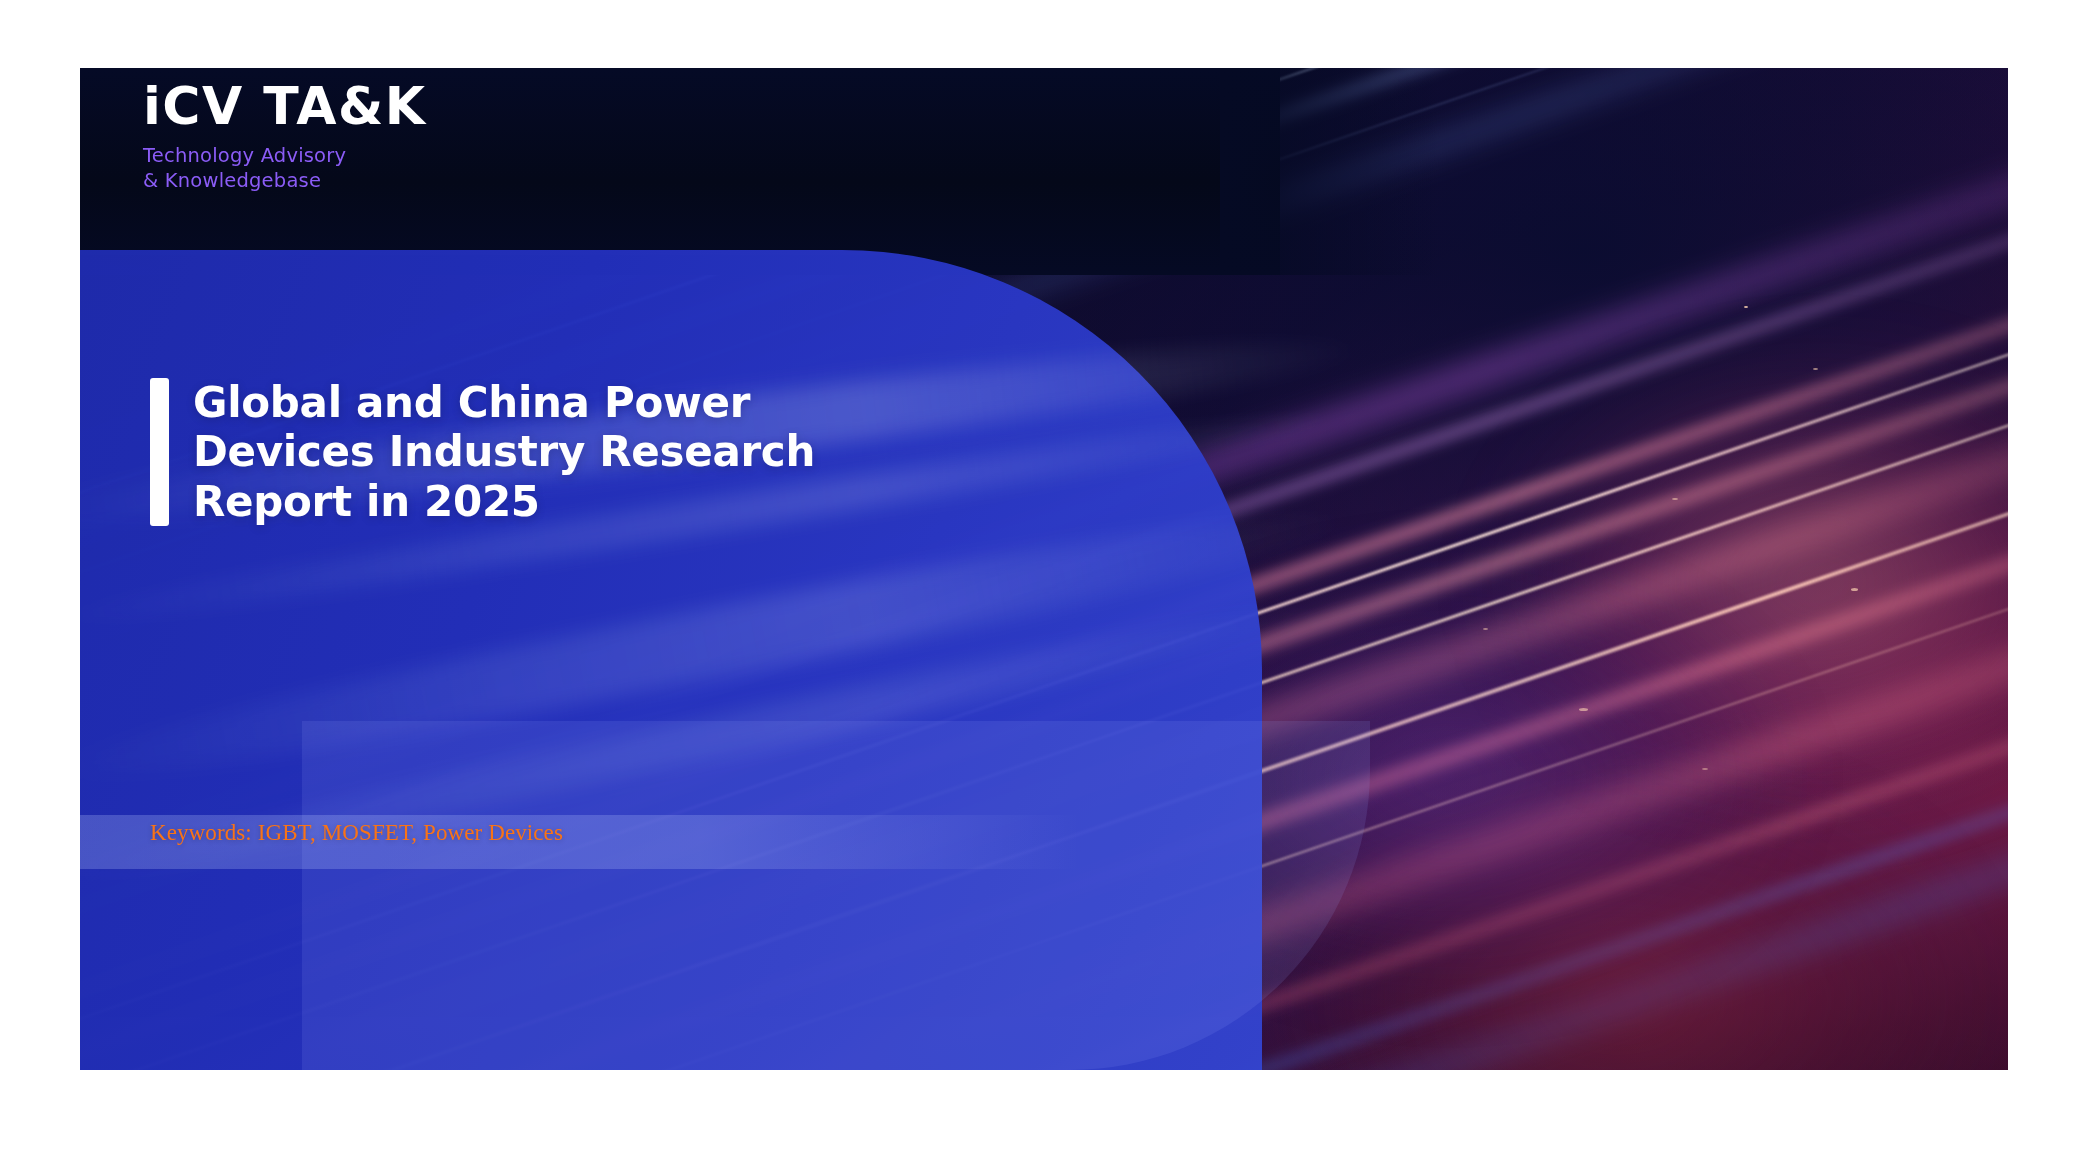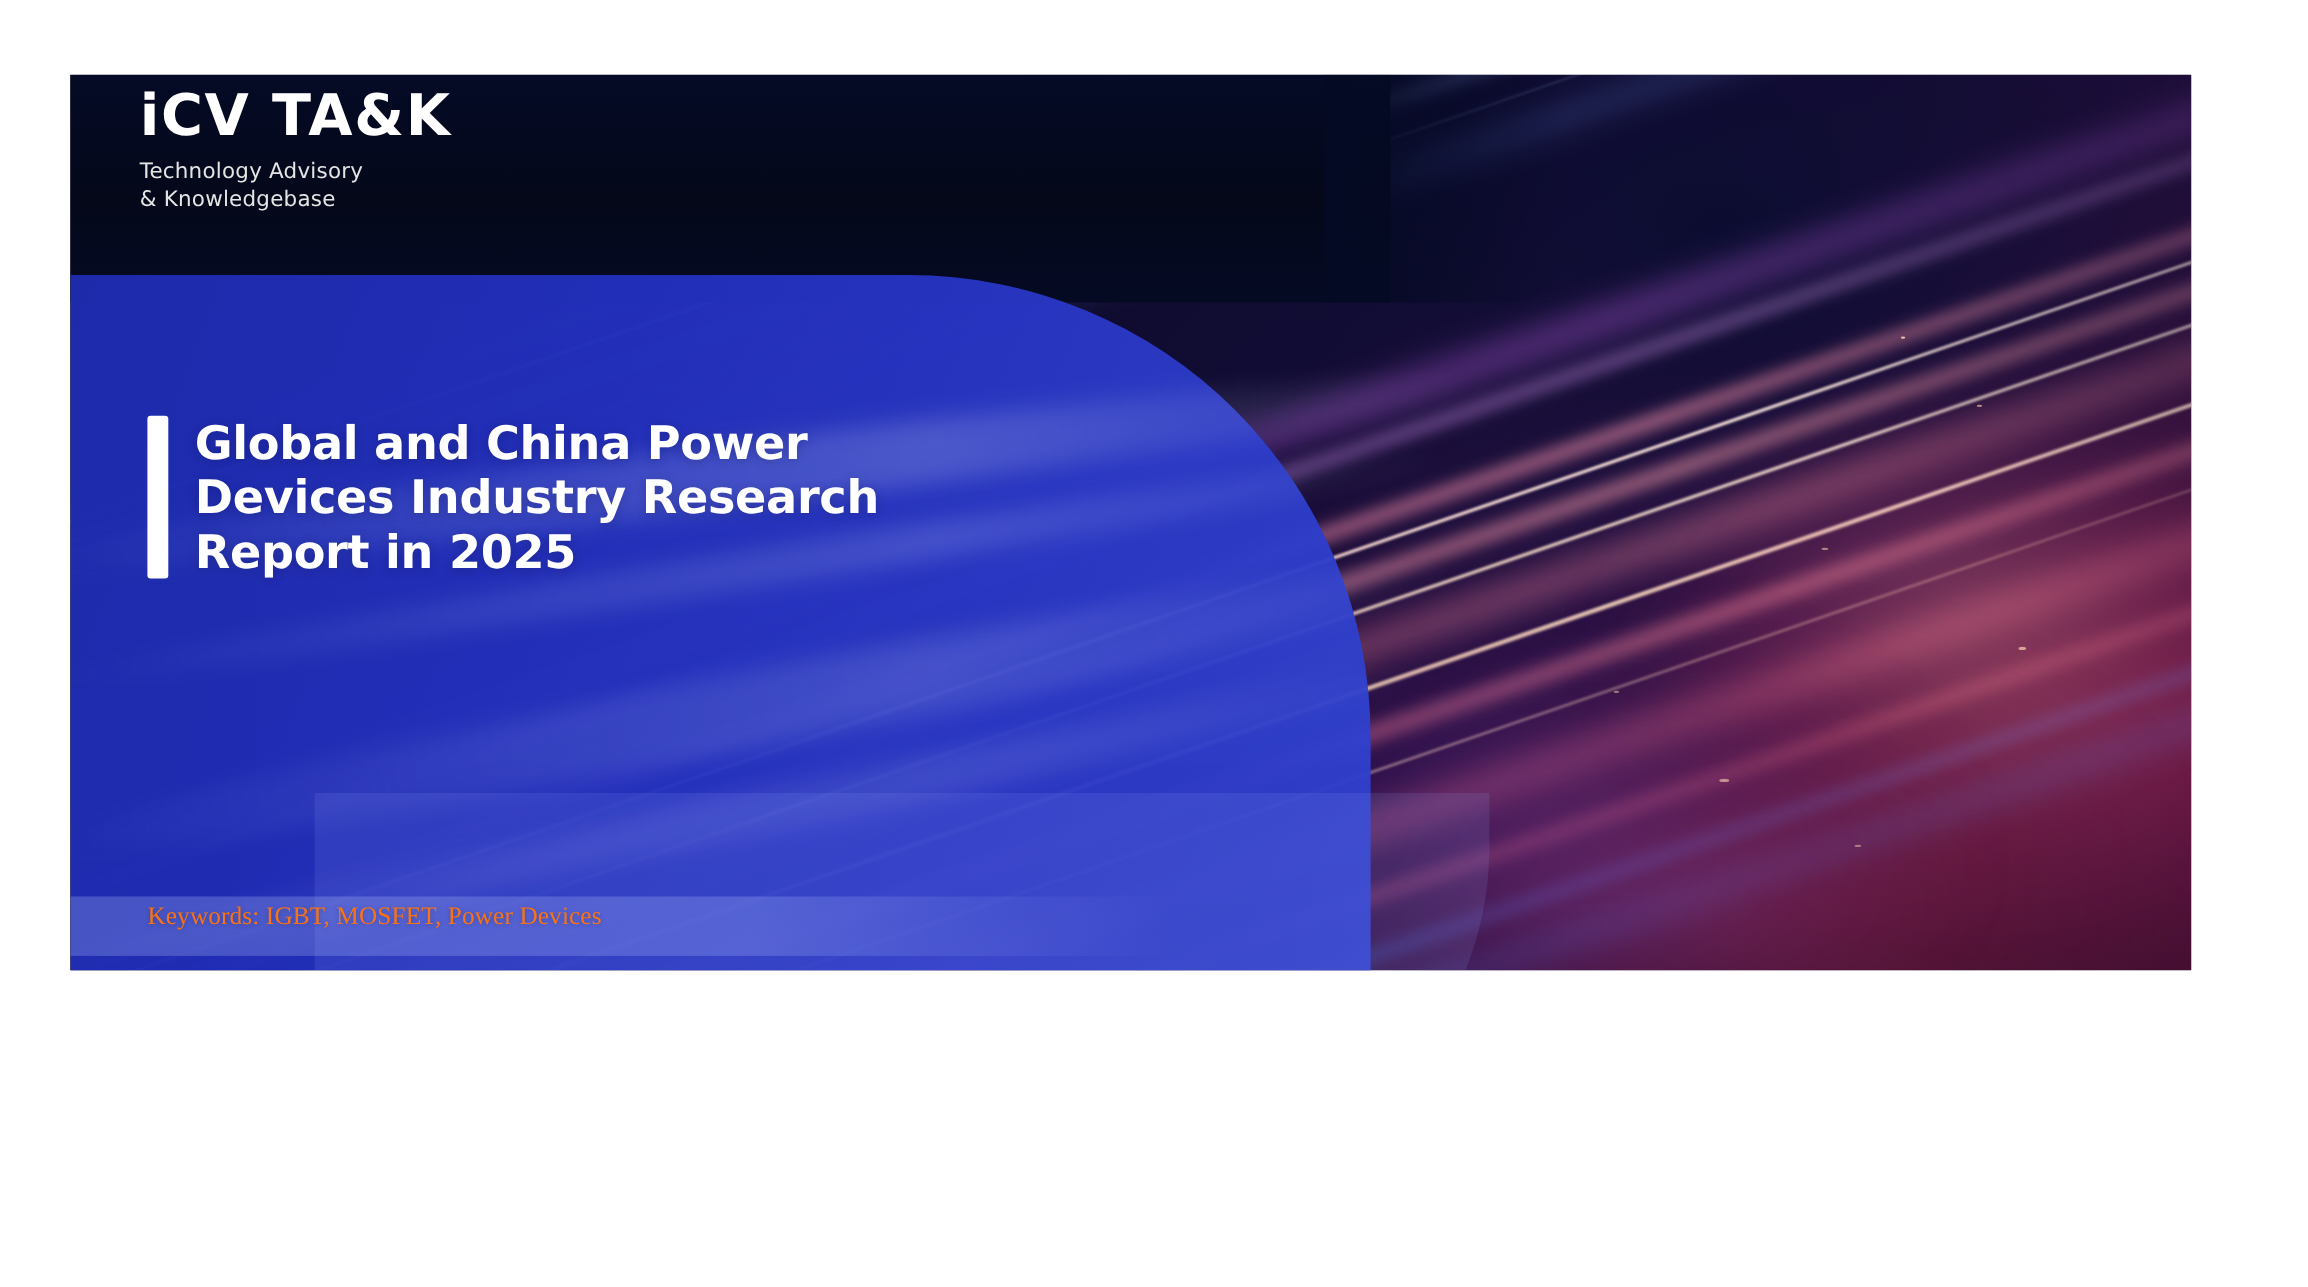--- a/index.html
+++ b/index.html
@@ -8,24 +8,24 @@
     background: #ffffff;
     width: 2098px;
     height: 1170px;
     overflow: hidden;
     font-family: "Liberation Sans", sans-serif;
   }
 
   
   #slide-root {
     position: absolute;
-    left: 64px;
+    left: 80px;
     top: 68px;
     width: 1928px;
-    height: 814px;
+    height: 1002px;
     overflow: hidden;
     background: #05081f;
   }
 
   
   .artwork {
     position: absolute;
     inset: 0;
     background:
       radial-gradient(ellipse 900px 620px at 78% 18%, rgba(10,12,48,0.96) 0%, rgba(7,8,30,0.2) 70%, rgba(0,0,0,0) 100%),
@@ -101,21 +101,21 @@
     color: #ffffff;
     white-space: nowrap;
   }
   .logo-tagline {
     margin-top: 12px;
     font-family: "DejaVu Sans", sans-serif;
     font-size: 19.5px;
     font-weight: 400;
     line-height: 1.28;
     letter-spacing: 0.2px;
-    color: #e5e5e5;
+    color: #8b5cf6;
     white-space: pre-line;
   }
 
   
   .blue-panel {
     position: absolute;
     left: 0;
     top: 182px;
     width: 1182px;
     height: 820px;

